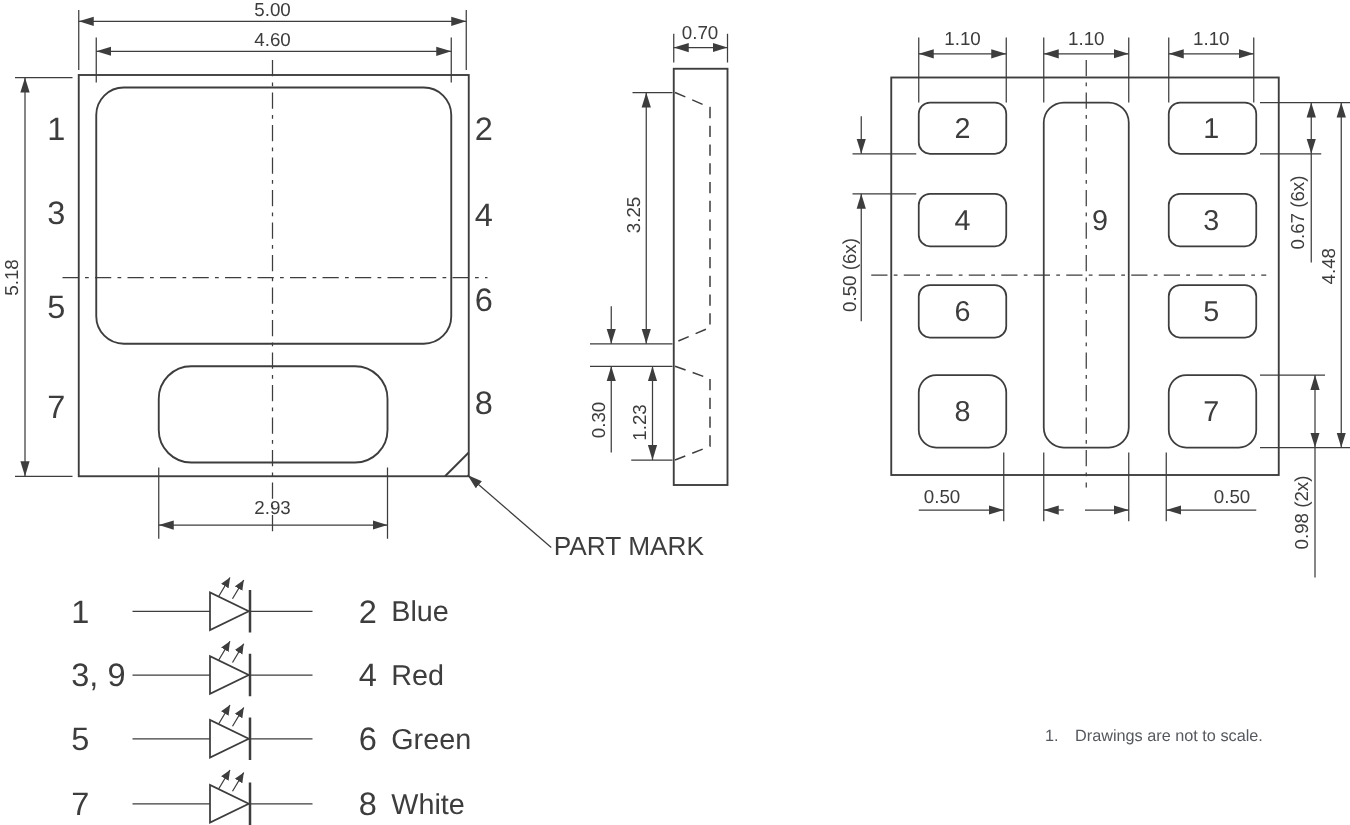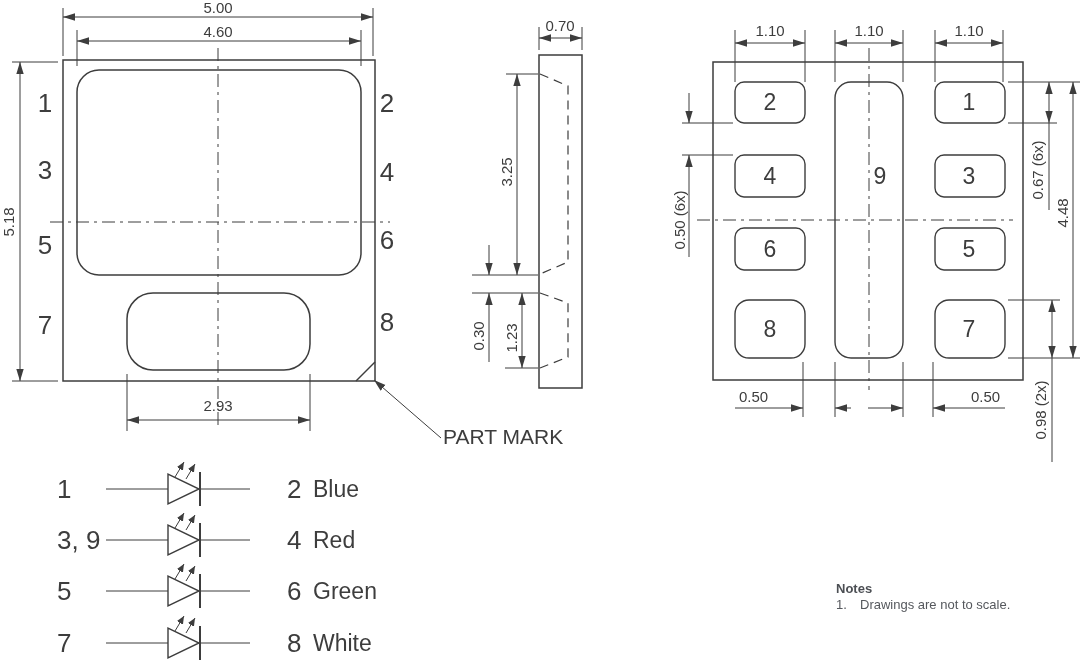--- a/index.html
+++ b/index.html
@@ -247,17 +247,16 @@
         <path class="dl" d="M175,631 L184,616" stroke-width="1.4" marker-end="url(#aL)"></path>
         <path class="dl" d="M186,633 L195,618" stroke-width="1.4" marker-end="url(#aL)"></path>
       </g>
       <text class="tp" x="287" y="652">8</text>
       <text class="tc" x="313" y="651">White</text>
     </g>
   </g>
 </svg>
 
 <div id="notes">
-  <div class="note-title">Notes</div>
   <div class="note-line"><span class="note-num">1.</span><span>Drawings are not to scale.</span></div>
 </div>
 
 </div>
 
 </body></html>

